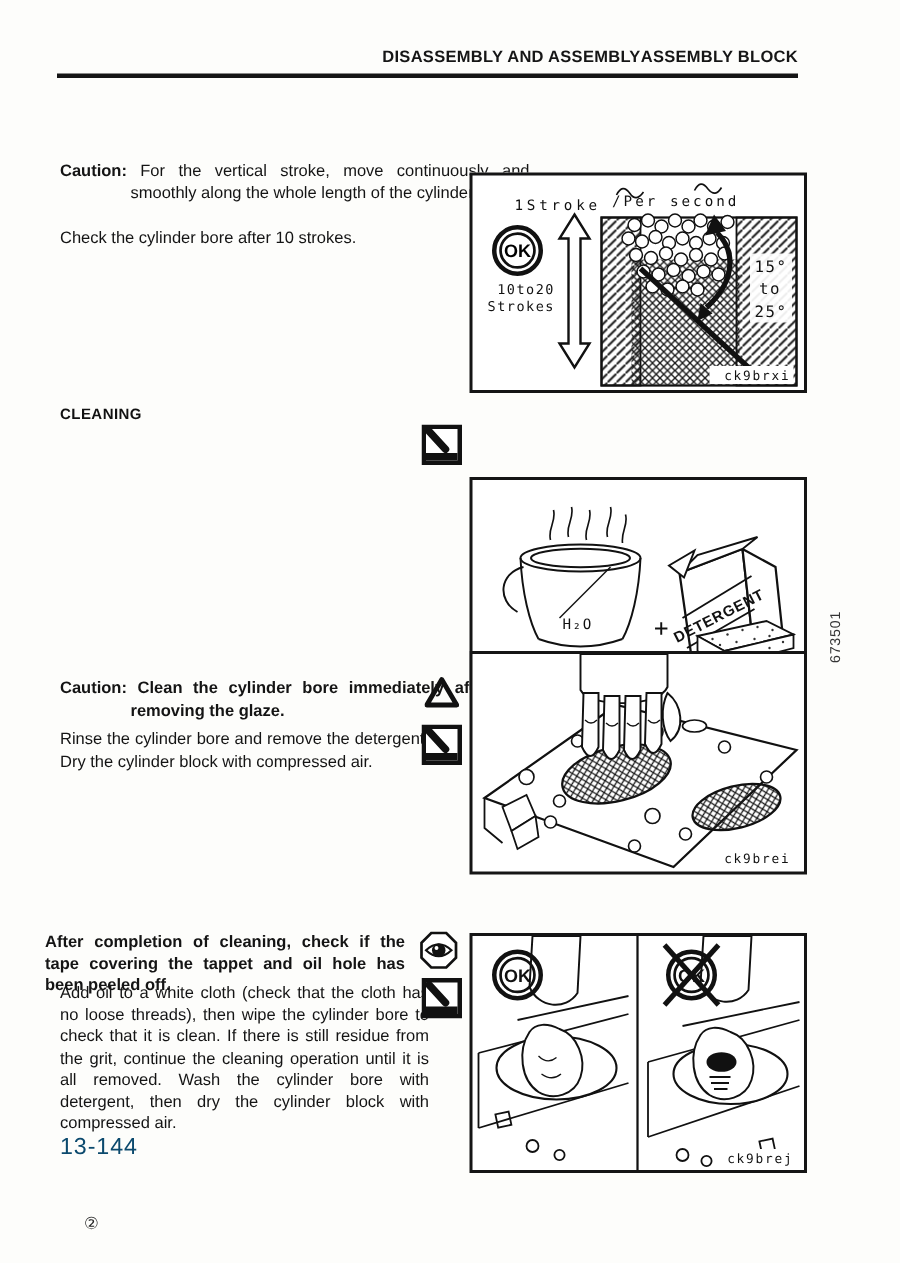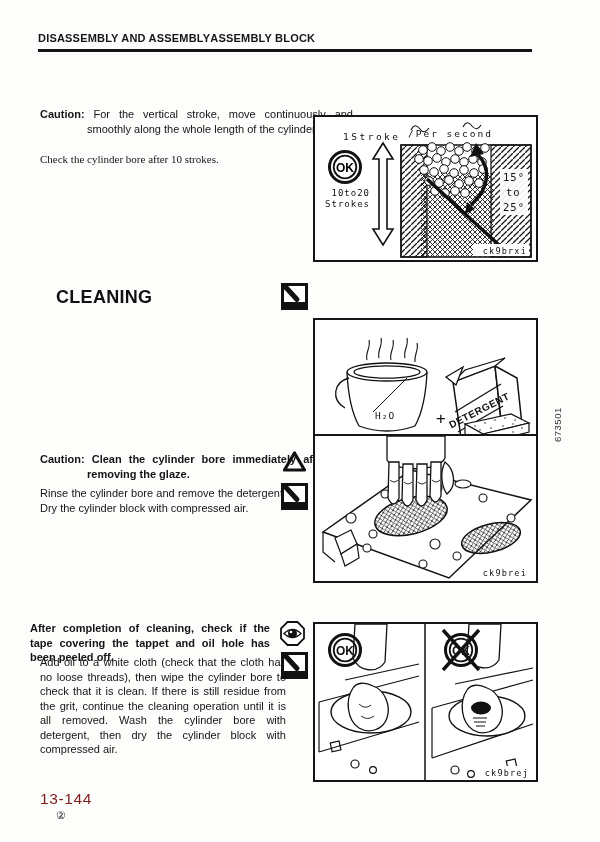--- a/index.html
+++ b/index.html
@@ -1,52 +1,52 @@
 <!DOCTYPE html>
 <html><head>
 <meta charset="utf-8">
 <style>
   html,body{margin:0;padding:0;background:#e8e8e8;}
   .page{position:relative;width:600px;height:842px;background:#fdfdfb;color:#161616;
         font-family:"Liberation Sans", sans-serif;overflow:hidden;}
   
   .hdr{position:absolute;left:38px;top:32px;width:494px;display:flex;
-       justify-content:flex-start;font-size:11px;font-weight:bold;letter-spacing:.2px;}
+       justify-content:flex-end;font-size:11px;font-weight:bold;letter-spacing:.2px;}
   .hdr-rule{position:absolute;left:38px;top:49px;width:494px;height:3px;background:#151515;}
   
   .body{position:absolute;margin:0;font-size:11px;line-height:1.32;text-align:justify;color:#141414;}
   .hang{padding-left:47px;text-indent:-47px;}
   .b{font-weight:bold;}
-  h2.sec{position:absolute;margin:16px;font-size:18px;font-weight:bold;letter-spacing:.3px;color:#111;}
+  h2.sec{position:absolute;margin:0;font-size:10px;font-weight:bold;letter-spacing:.3px;color:#111;}
   
   .fig{position:absolute;border:2px solid #151515;background:#fff;box-sizing:border-box;}
   .fig svg{display:block;width:100%;height:100%;}
   .figtxt{font-family:"DejaVu Sans Mono", monospace;fill:#111;}
   .cap{font-family:"DejaVu Sans Mono", monospace;font-size:8.5px;letter-spacing:1.2px;fill:#111;}
   
   .icon{position:absolute;}
   
-  .pageno{position:absolute;left:40px;top:790px;font-size:15.5px;letter-spacing:.6px;color:#7f1d1d;}
+  .pageno{position:absolute;left:40px;top:756px;font-size:15.5px;letter-spacing:.6px;color:#0c4a6e;}
   .revmark{position:absolute;left:56px;top:809px;font-size:11px;color:#222;}
   .sidecode{position:absolute;left:552px;top:442px;transform:rotate(-90deg);
             transform-origin:left top;font-size:9.5px;letter-spacing:.5px;color:#333;}
 </style>
 </head>
 <body>
 
 <div class="page">
 
   <div class="hdr">
     <span>DISASSEMBLY AND ASSEMBLY</span>
     <span>ASSEMBLY BLOCK</span>
   </div>
   <div class="hdr-rule"></div>
 
   <p class="body hang" style="left:40px;top:107px;width:266px;"><span class="b">Caution:</span> <span>For the vertical stroke, move continuously and smoothly along the whole length of the cylinder bore.</span></p>
-  <p class="body" style="left:40px;top:152px;width:266px;font-family:Liberation Serif, serif;">Check the cylinder bore after 10 strokes.</p>
+  <p class="body" style="left:40px;top:152px;width:266px;">Check the cylinder bore after 10 strokes.</p>
 
   <div class="fig" style="left:313px;top:115px;width:225px;height:147px;">
     <svg viewBox="0 0 221 143">
       <defs>
         <pattern id="hA" width="6" height="6" patternUnits="userSpaceOnUse">
           <path d="M0,6 L6,0" stroke="#1a1a1a" stroke-width="1.3"></path>
         </pattern>
         <pattern id="hX" width="5" height="5" patternUnits="userSpaceOnUse">
           <path d="M0,5 L5,0 M0,0 L5,5" stroke="#1a1a1a" stroke-width="0.9"></path>
         </pattern>

